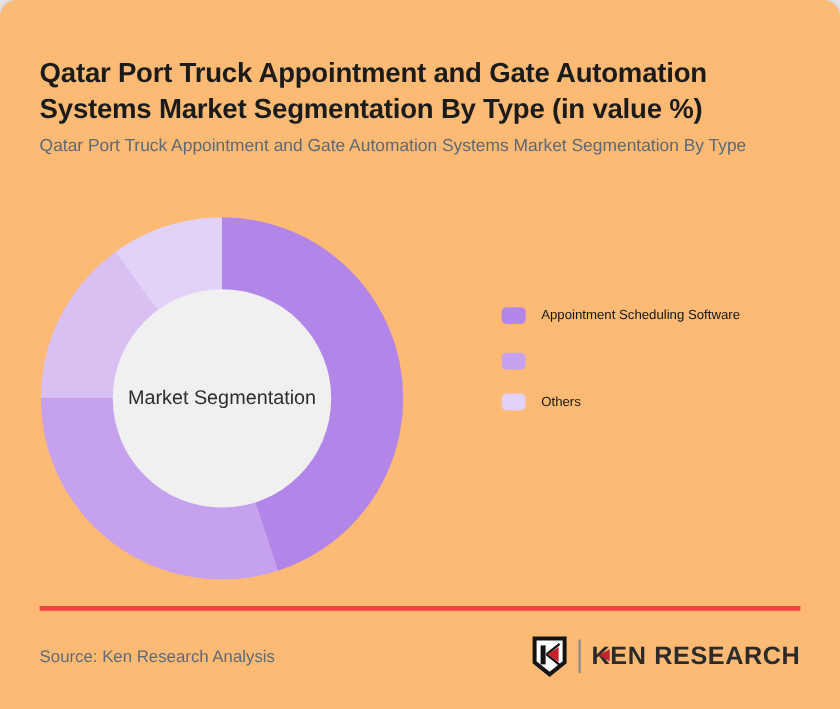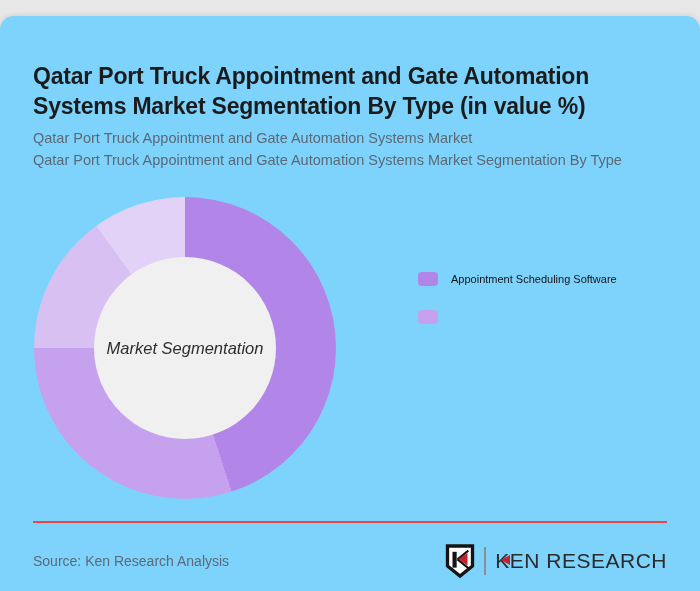--- a/index.html
+++ b/index.html
@@ -6,24 +6,23 @@
   html,body{ margin:0; padding:0; }
   body{
     width:700px; height:591px;
     background:#e7e7e7;
     font-family:"Liberation Sans", sans-serif;
     position:relative;
     overflow:hidden;
   }
   .card{
     position:absolute; inset:0;
-    background:#7dd3fc;
+    background:#fdba74;
     border-radius:14px 14px 0 0;
     box-shadow:0 0 6px rgba(0,0,0,.12);
-    margin-top:16px;
   }
   .title{
     position:absolute; left:33px; top:30px; right:34px;
     font-size:23px; font-weight:700; color:#1b1b1b;
     line-height:30px; letter-spacing:-0.2px;
   }
   .subtitles{
     position:absolute; left:33px; top:111px; right:20px;
     font-size:14.5px; color:#5d6875; line-height:22px;
   }
@@ -49,65 +48,68 @@
   .swatch{
     width:20px; height:14px; border-radius:4px;
     margin:4px 13px 0 0; flex:none; background:#999;
   }
   .legend-label{
     font-size:11px; line-height:22px; color:#141414; max-width:232px;
   }
   
   .footer{
     position:absolute; left:33px; right:33px; top:505px;
-    border-top:2px solid #ef4444;
+    border-top:4px solid #ef4444;
     display:flex; justify-content:space-between; align-items:center;
     padding-top:20px;
   }
   .source{ font-size:14px; color:#5e6977; }
   .logo{ display:flex; align-items:center; gap:9px; }
   .logo-sep{ width:2px; height:28px; background:#8f8f8f; }
   .wordmark{
     position:relative;
-    font-size:21px; font-weight:400; color:#2b2b2b;
+    font-size:21px; font-weight:700; color:#2b2b2b;
     letter-spacing:0.5px; white-space:nowrap;
   }
   .k-tri{
     position:absolute; left:6px; top:6px;
     width:0; height:0;
     border-top:5px solid transparent;
     border-bottom:5px solid transparent;
     border-right:9px solid var(--red);
   }
 </style>
 </head>
 <body>
 
 <div class="card">
 
   <h1 class="title">Qatar Port Truck Appointment and Gate Automation Systems Market Segmentation By Type (in value %)</h1>
 
   <div class="subtitles">
-    <div>Qatar Port Truck Appointment and Gate Automation Systems Market</div>
     <div>Qatar Port Truck Appointment and Gate Automation Systems Market Segmentation By Type</div>
   </div>
 
-  <div class="donut" style="background: conic-gradient(rgb(178, 133, 232) 0deg, rgb(178, 133, 232) 162deg, rgb(198, 162, 238) 162deg, rgb(198, 162, 238) 270deg, rgb(216, 192, 243) 270deg, rgb(216, 192, 243) 324deg, rgb(226, 210, 248) 324deg, rgb(226, 210, 248) 360deg); font-style: italic;">
+  <div class="donut" style="background: conic-gradient(rgb(178, 133, 232) 0deg, rgb(178, 133, 232) 162deg, rgb(198, 162, 238) 162deg, rgb(198, 162, 238) 270deg, rgb(216, 192, 243) 270deg, rgb(216, 192, 243) 324deg, rgb(226, 210, 248) 324deg, rgb(226, 210, 248) 360deg);">
     <div class="donut-hole" style="background: rgb(240, 240, 240);">
       <span>Market Segmentation</span>
     </div>
   </div>
 
   <div class="legend">
     <div class="legend-item">
       <span class="swatch" style="background: rgb(178, 133, 232);"></span>
       <span class="legend-label">Appointment Scheduling Software</span>
     </div>
     <div class="legend-item">
       <span class="swatch" style="background: rgb(198, 162, 238);"></span>
+    </div>
+    <div class="legend-item">
+      <span class="swatch" style="background: rgb(226, 210, 248);"></span>
+      <span class="legend-label">Others</span>
     </div>
   </div>
 
   <div class="footer">
     <div class="source">Source: Ken Research Analysis</div>
 
     <div class="logo">
       <svg width="30" height="36" viewBox="0 0 36 42">
         <path d="M3 3 H33 V27 L18 39 L3 27 Z" fill="#ffffff" stroke="#141414" stroke-width="4"></path>
         <rect x="9" y="10" width="5" height="19" fill="#141414"></rect>

